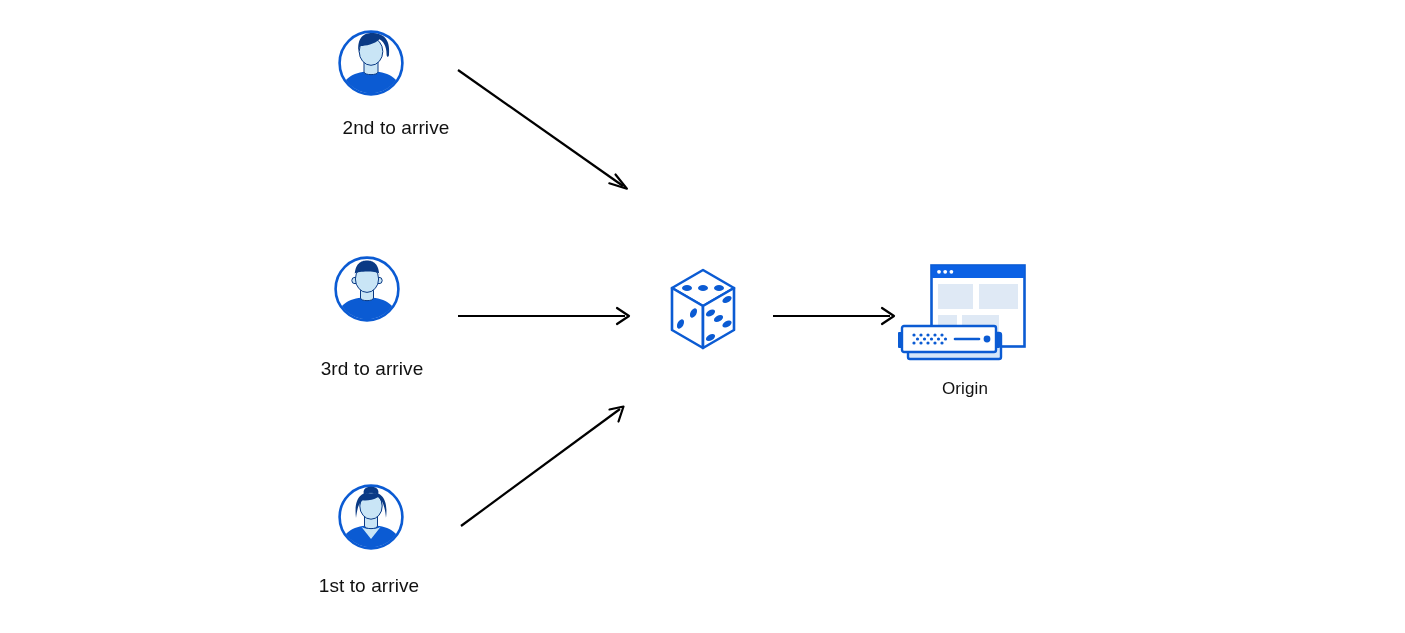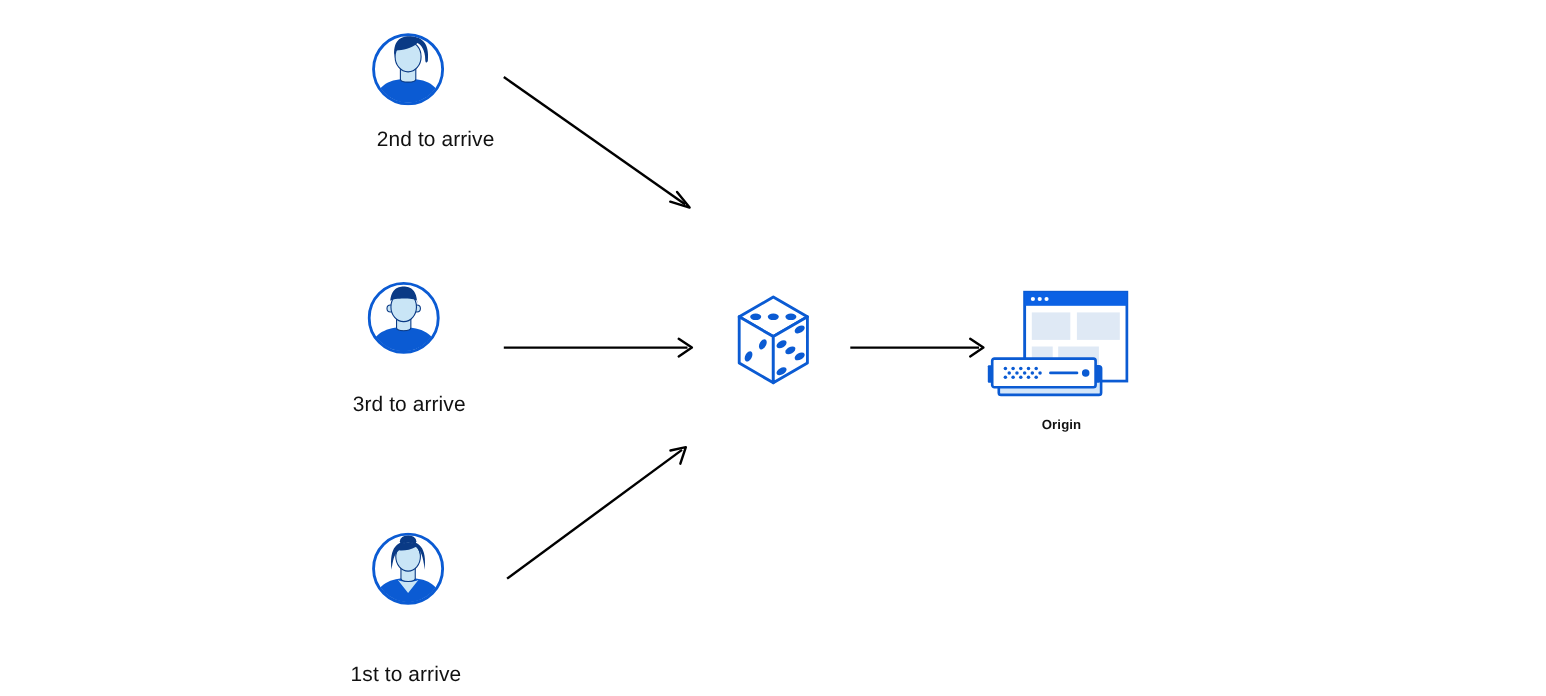--- a/index.html
+++ b/index.html
@@ -27,21 +27,21 @@
   .arrowhead{stroke:var(--arrow-black);stroke-width:2.2;fill:none;stroke-linecap:round;stroke-linejoin:round;}
   .node{position:absolute;}
   .node-label{
     position:absolute;
     transform:translateX(-50%);
     white-space:nowrap;
     font-size:19px;
     color:var(--label-text);
     letter-spacing:.1px;
   }
-  .origin-label{font-size:12px;font-weight:bold;}
+  .origin-label{font-size:17px;}
   .avatar{display:block;width:66px;height:66px;}
 
   
   .st-blue{stroke:var(--primary-blue);}
   .f-blue{fill:var(--primary-blue);}
   .f-white{fill:#ffffff;}
   .f-face{fill:var(--face-light-blue);}
   .f-navy{fill:var(--dark-navy);}
   .st-navy{stroke:var(--dark-navy);}
   .f-panel{fill:var(--panel-light-blue);}
@@ -123,21 +123,21 @@
         <ellipse class="f-navy" cx="33" cy="8" rx="7.5" ry="5.5"></ellipse>
         <path class="f-navy" d="M18,34 C15.5,13 24,8 33,8 C42,8 50.5,13 48,34 C47,22 44,15.5 41,14.2 C36,17.5 27.5,18.5 23.5,17.5 C20.5,19.5 19,26 18,34 Z"></path>
         <path class="f-blue" d="M2,66 C3,47 17,41.5 33,41.5 C49,41.5 63,47 64,66 Z"></path>
         <path class="f-face" d="M23.5,43 L33,55 L42.5,43 C39,45.5 27,45.5 23.5,43 Z"></path>
         <path class="f-face st-navy" stroke-width="1" d="M26.5,31 h13 v11 c0,3.5 -13,3.5 -13,0 Z"></path>
         <ellipse class="f-face st-navy" stroke-width="1" cx="33" cy="22" rx="11.2" ry="13.2"></ellipse>
         <path class="f-navy" d="M21.8,22 C21,12 26,9.5 33,9.5 C40,9.5 45,12 44.2,22 C43.5,16.5 41.5,13.8 39.8,13.2 C35.5,16 28,16.8 24.8,16.2 C23,17.5 22.2,19 21.8,22 Z"></path>
       </g>
     </svg>
   </div>
-  <div class="node node-label" style="left:369px;top:603px;">1st to arrive</div>
+  <div class="node node-label" style="left:369px;top:575px;">1st to arrive</div>
 
   <div class="node" style="left:668px;top:268px;width:70px;height:82px;">
     <svg width="70" height="82" viewBox="0 0 70 82" xmlns="http://www.w3.org/2000/svg">
       <g class="st-blue no-fill" stroke-width="2.6" stroke-linejoin="round">
         <path class="f-white" d="M35,2 L66,20 L35,38 L4,20 Z"></path>
         <path class="f-white" d="M4,20 L35,38 L35,80 L4,62 Z"></path>
         <path class="f-white" d="M35,38 L66,20 L66,62 L35,80 Z"></path>
       </g>
       <g class="f-blue">
 

